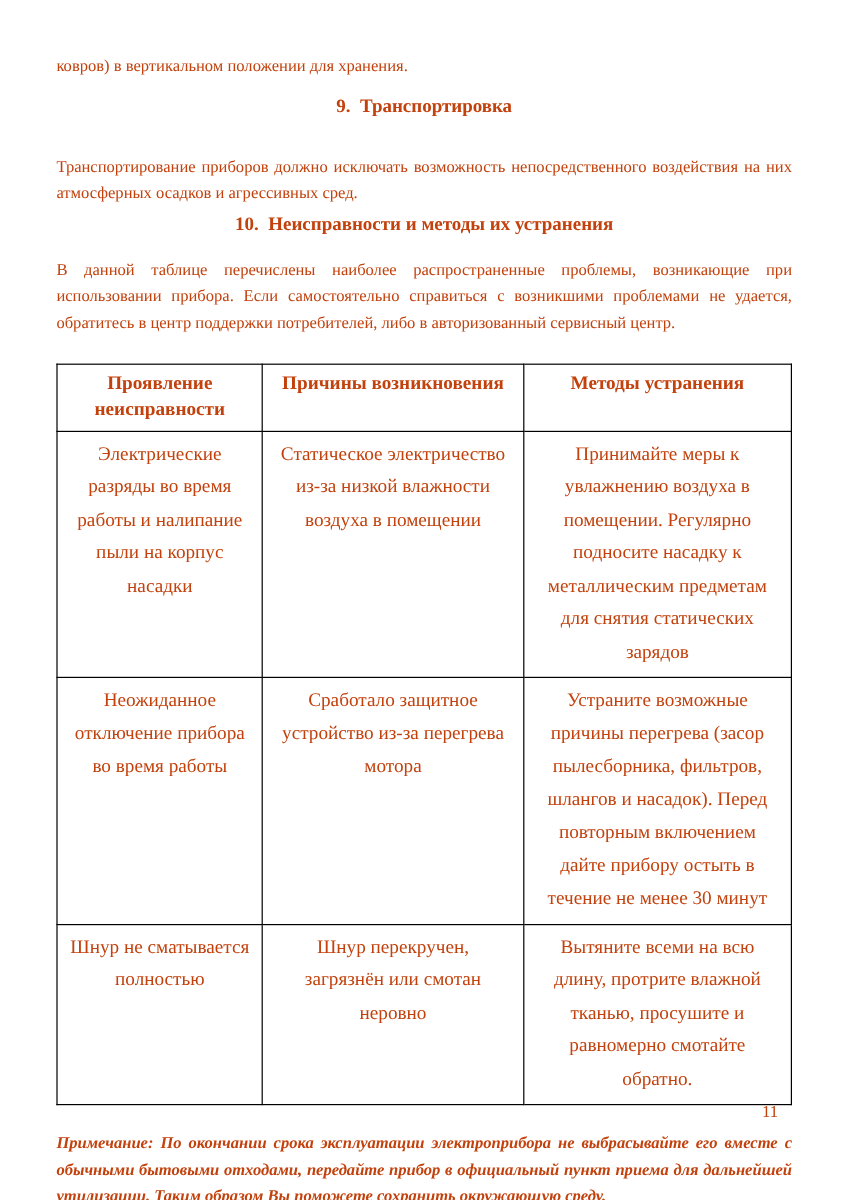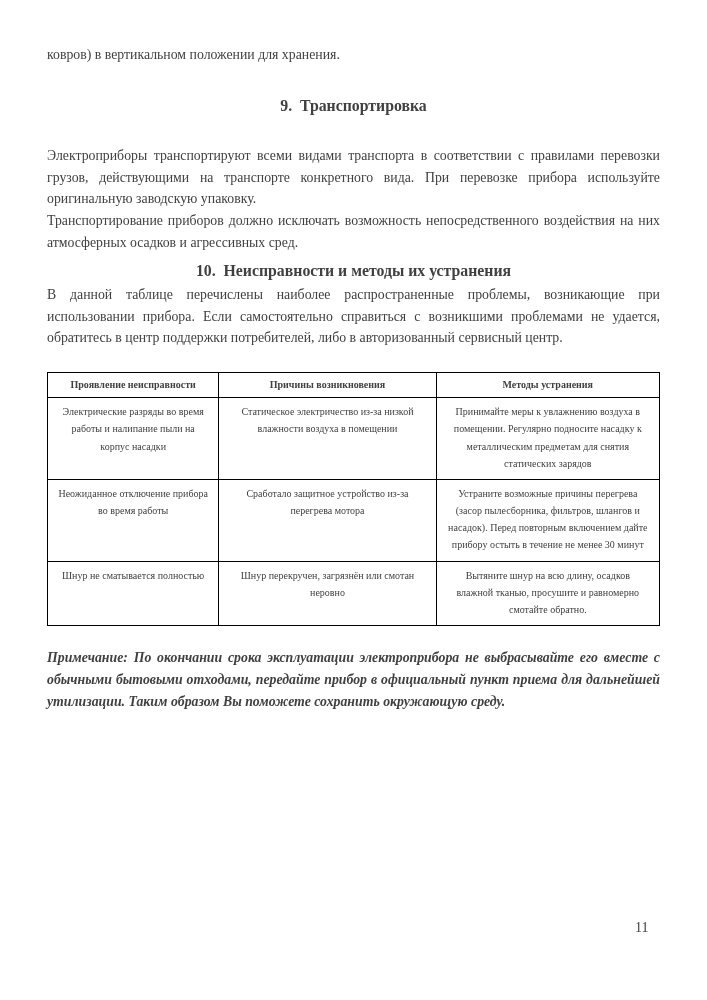--- a/index.html
+++ b/index.html
@@ -5,21 +5,21 @@
   html, body {
     margin: 0;
     padding: 0;
     background: #ffffff;
   }
   .page {
     position: relative;
     width: 707px;
     height: 1000px;
     background: #ffffff;
-    color: #404040;
+    color: #c2410c;
     font-family: "Liberation Serif", "DejaVu Serif", serif;
     overflow: hidden;
     box-sizing: border-box;
   }
   .content {
     padding: 44px 47px 0 47px;
   }
   .body-text {
     font-size: 13.8px;
     line-height: 1.58;
@@ -29,40 +29,40 @@
     text-align: justify;
   }
   .heading {
     font-size: 15.8px;
     font-weight: bold;
     text-align: center;
     margin: 0;
     white-space: pre-wrap;
   }
   .heading-9 {
-    margin-top: 31px;
+    margin-top: 14px;
     margin-bottom: 30px;
   }
   .heading-10 {
     margin-top: 8px;
-    margin-bottom: 4px;
+    margin-bottom: 17px;
     font-family: Liberation Serif, serif;
   }
   .intro {
     margin-bottom: 23px;
   }
   table.fault-table {
     width: 100%;
     border-collapse: collapse;
     table-layout: fixed;
   }
   .fault-table th,
   .fault-table td {
     border: 1px solid #000000;
-    font-size: 10px;
+    font-size: 16px;
     text-align: center;
     vertical-align: top;
     padding: 5px 10px 7px 10px;
     line-height: 1.72;
     box-sizing: border-box;
     margin-left: 25px;
   }
   .fault-table th {
     font-weight: bold;
     line-height: 1.4;
@@ -83,21 +83,20 @@
 </head>
 <body>
 
 <div class="page">
   <div class="content">
 
     <p class="body-text">ковров) в вертикальном положении для хранения.</p>
 
     <h2 class="heading heading-9">9.  Транспортировка</h2>
 
-    <p class="body-text justify">Электроприборы транспортируют всеми видами транспорта в соответствии с правилами перевозки грузов, действующими на транспорте конкретного вида. При перевозке прибора используйте оригинальную заводскую упаковку.</p>
 
     <p class="body-text justify">Транспортирование приборов должно исключать возможность непосредственного воздействия на них атмосферных осадков и агрессивных сред.</p>
 
     <h2 class="heading heading-10">10.  Неисправности и методы их устранения</h2>
 
     <p class="body-text justify intro">В данной таблице перечислены наиболее распространенные проблемы, возникающие при использовании прибора. Если самостоятельно справиться с возникшими проблемами не удается, обратитесь в центр поддержки потребителей, либо в авторизованный сервисный центр.</p>
 
     <table class="fault-table">
       <colgroup>
         <col style="width:28%">
@@ -118,21 +117,21 @@
           <td>Принимайте меры к увлажнению воздуха в помещении. Регулярно подносите насадку к металлическим предметам для снятия статических зарядов</td>
         </tr>
         <tr>
           <td>Неожиданное отключение прибора во время работы</td>
           <td>Сработало защитное устройство из-за перегрева мотора</td>
           <td>Устраните возможные причины перегрева (засор пылесборника, фильтров, шлангов и насадок). Перед повторным включением дайте прибору остыть в течение не менее 30 минут</td>
         </tr>
         <tr>
           <td>Шнур не сматывается полностью</td>
           <td>Шнур перекручен, загрязнён или смотан неровно</td>
-          <td>Вытяните шнур на всю длину, осадков влажной тканью, просушите и равномерно смотайте обратно.</td>
+          <td>Вытяните всеми на всю длину, протрите влажной тканью, просушите и равномерно смотайте обратно.</td>
         </tr>
       </tbody>
     </table>
 
     <p class="body-text justify note">Примечание: По окончании срока эксплуатации электроприбора не выбрасывайте его вместе с обычными бытовыми отходами, передайте прибор в официальный пункт приема для дальнейшей утилизации. Таким образом Вы поможете сохранить окружающую среду.</p>
 
   </div>
 
   <div class="page-number">11</div>
 </div>

